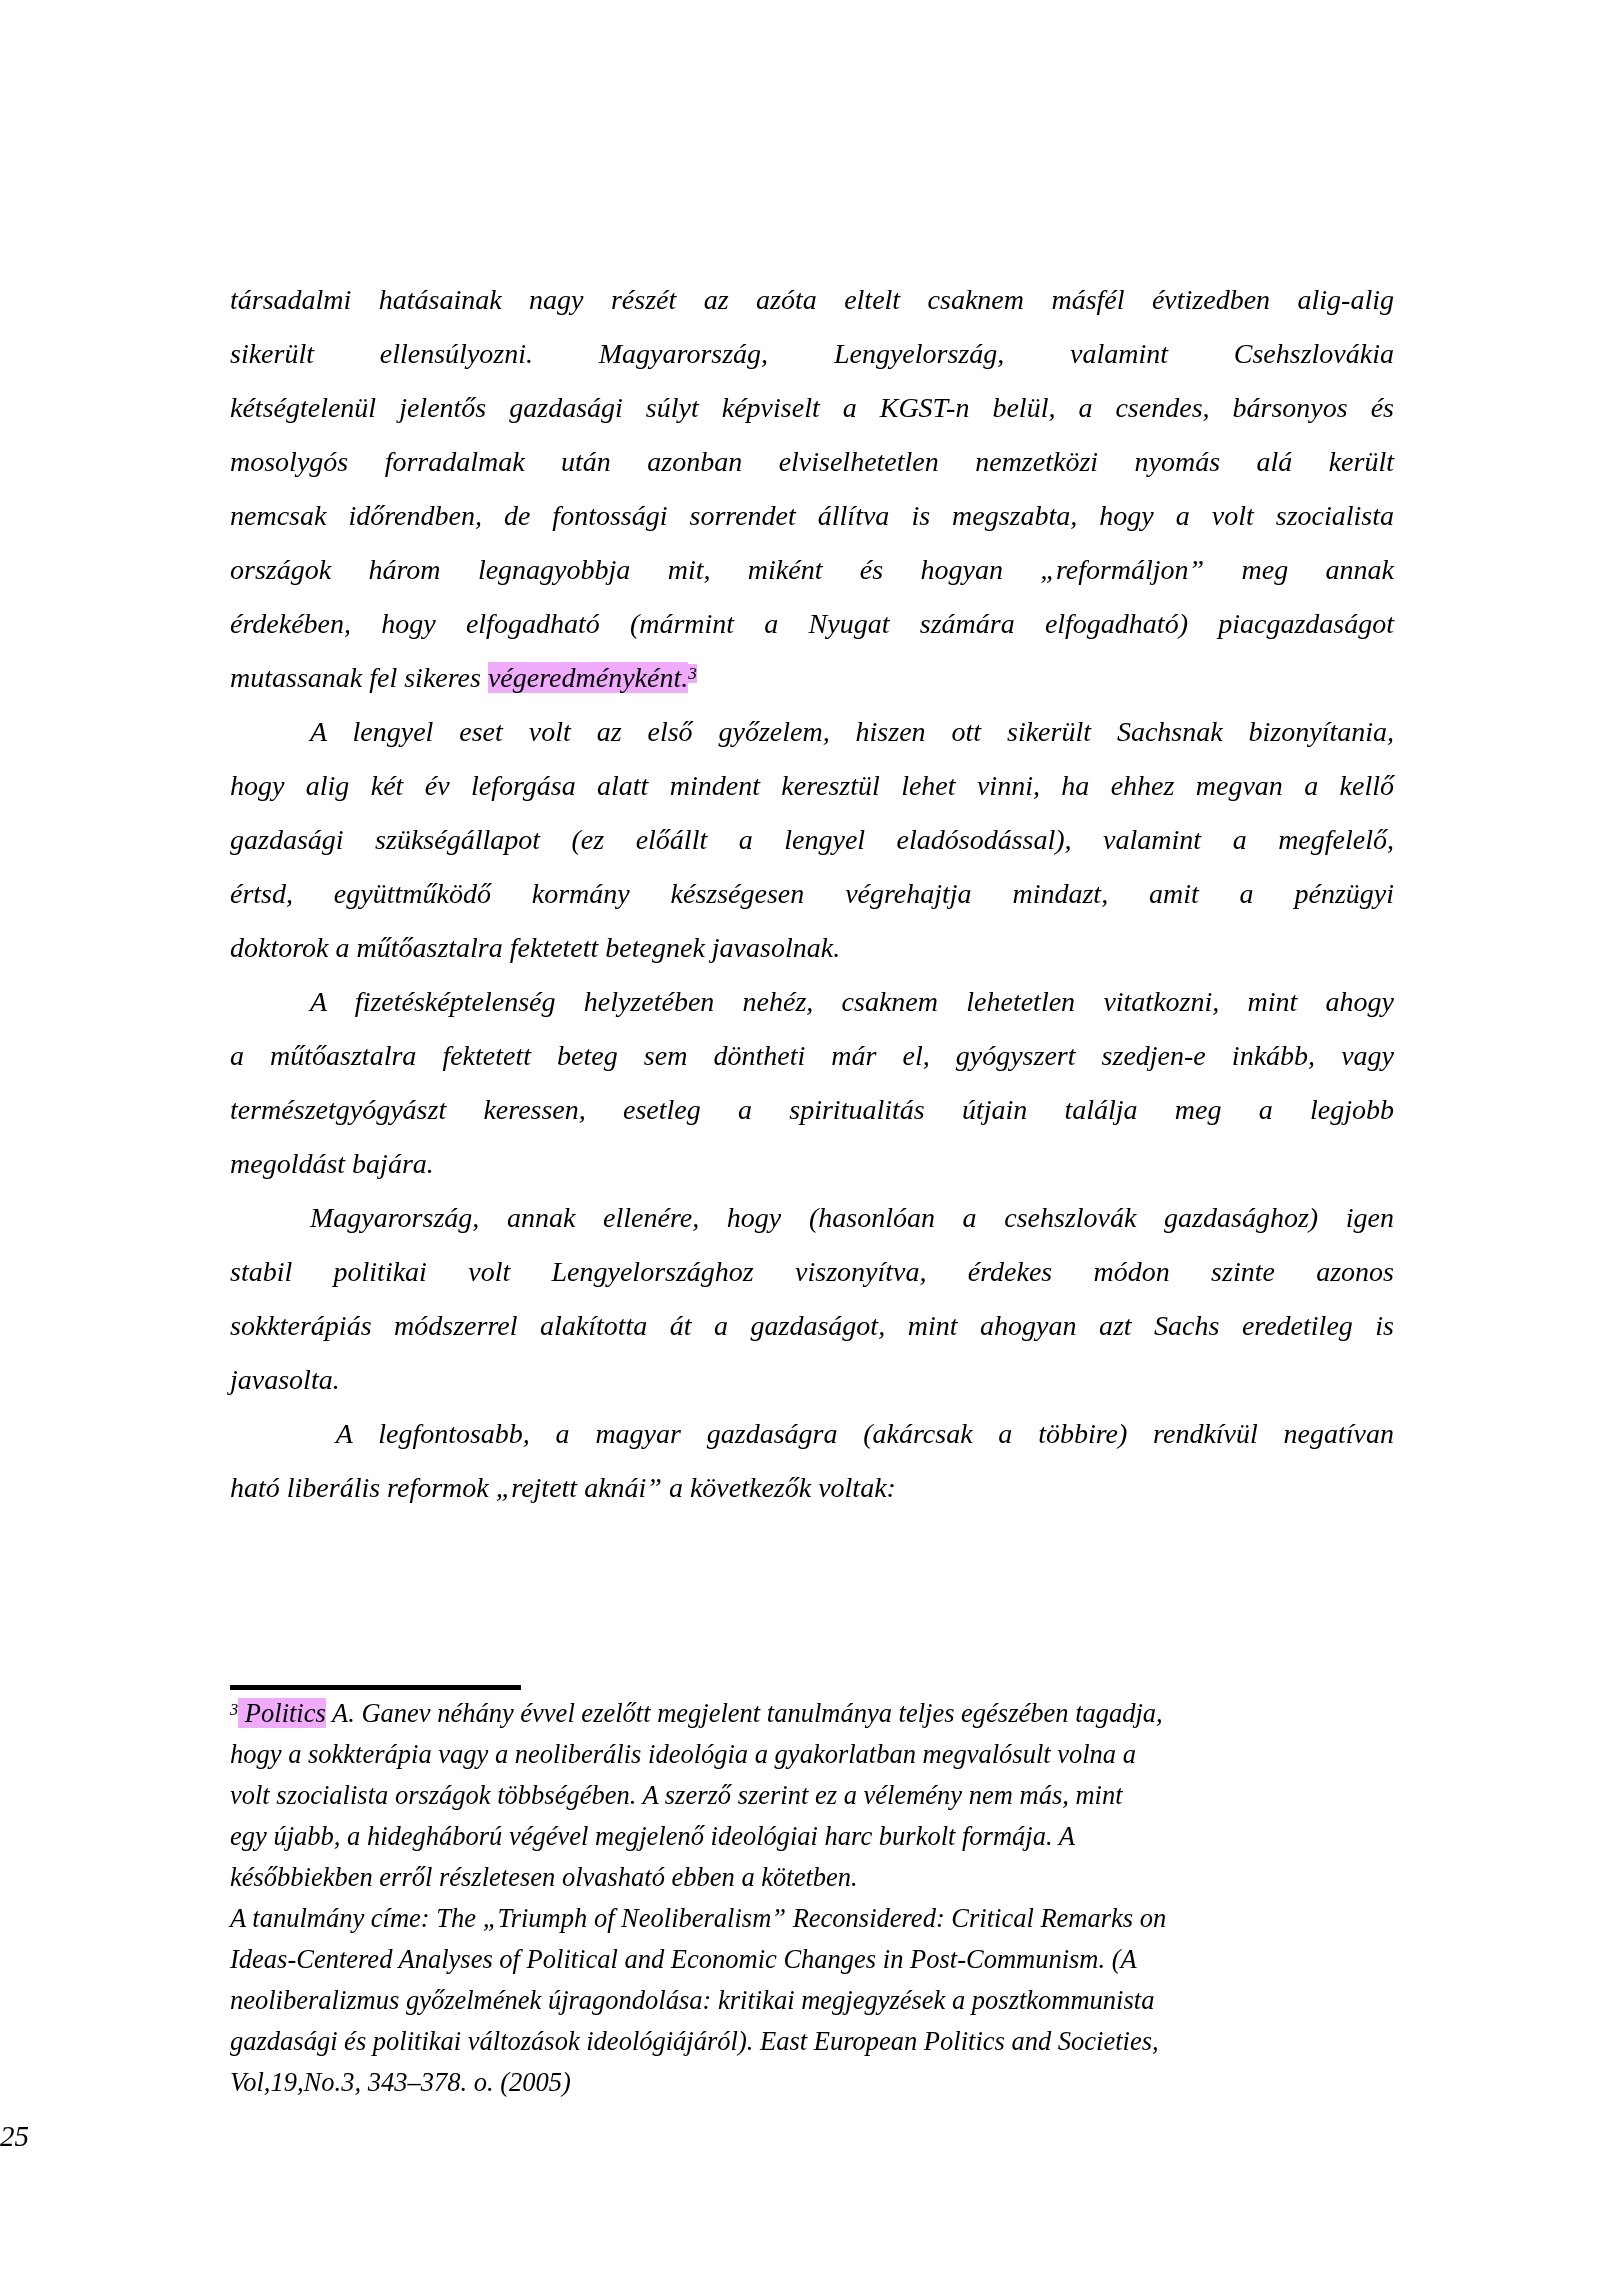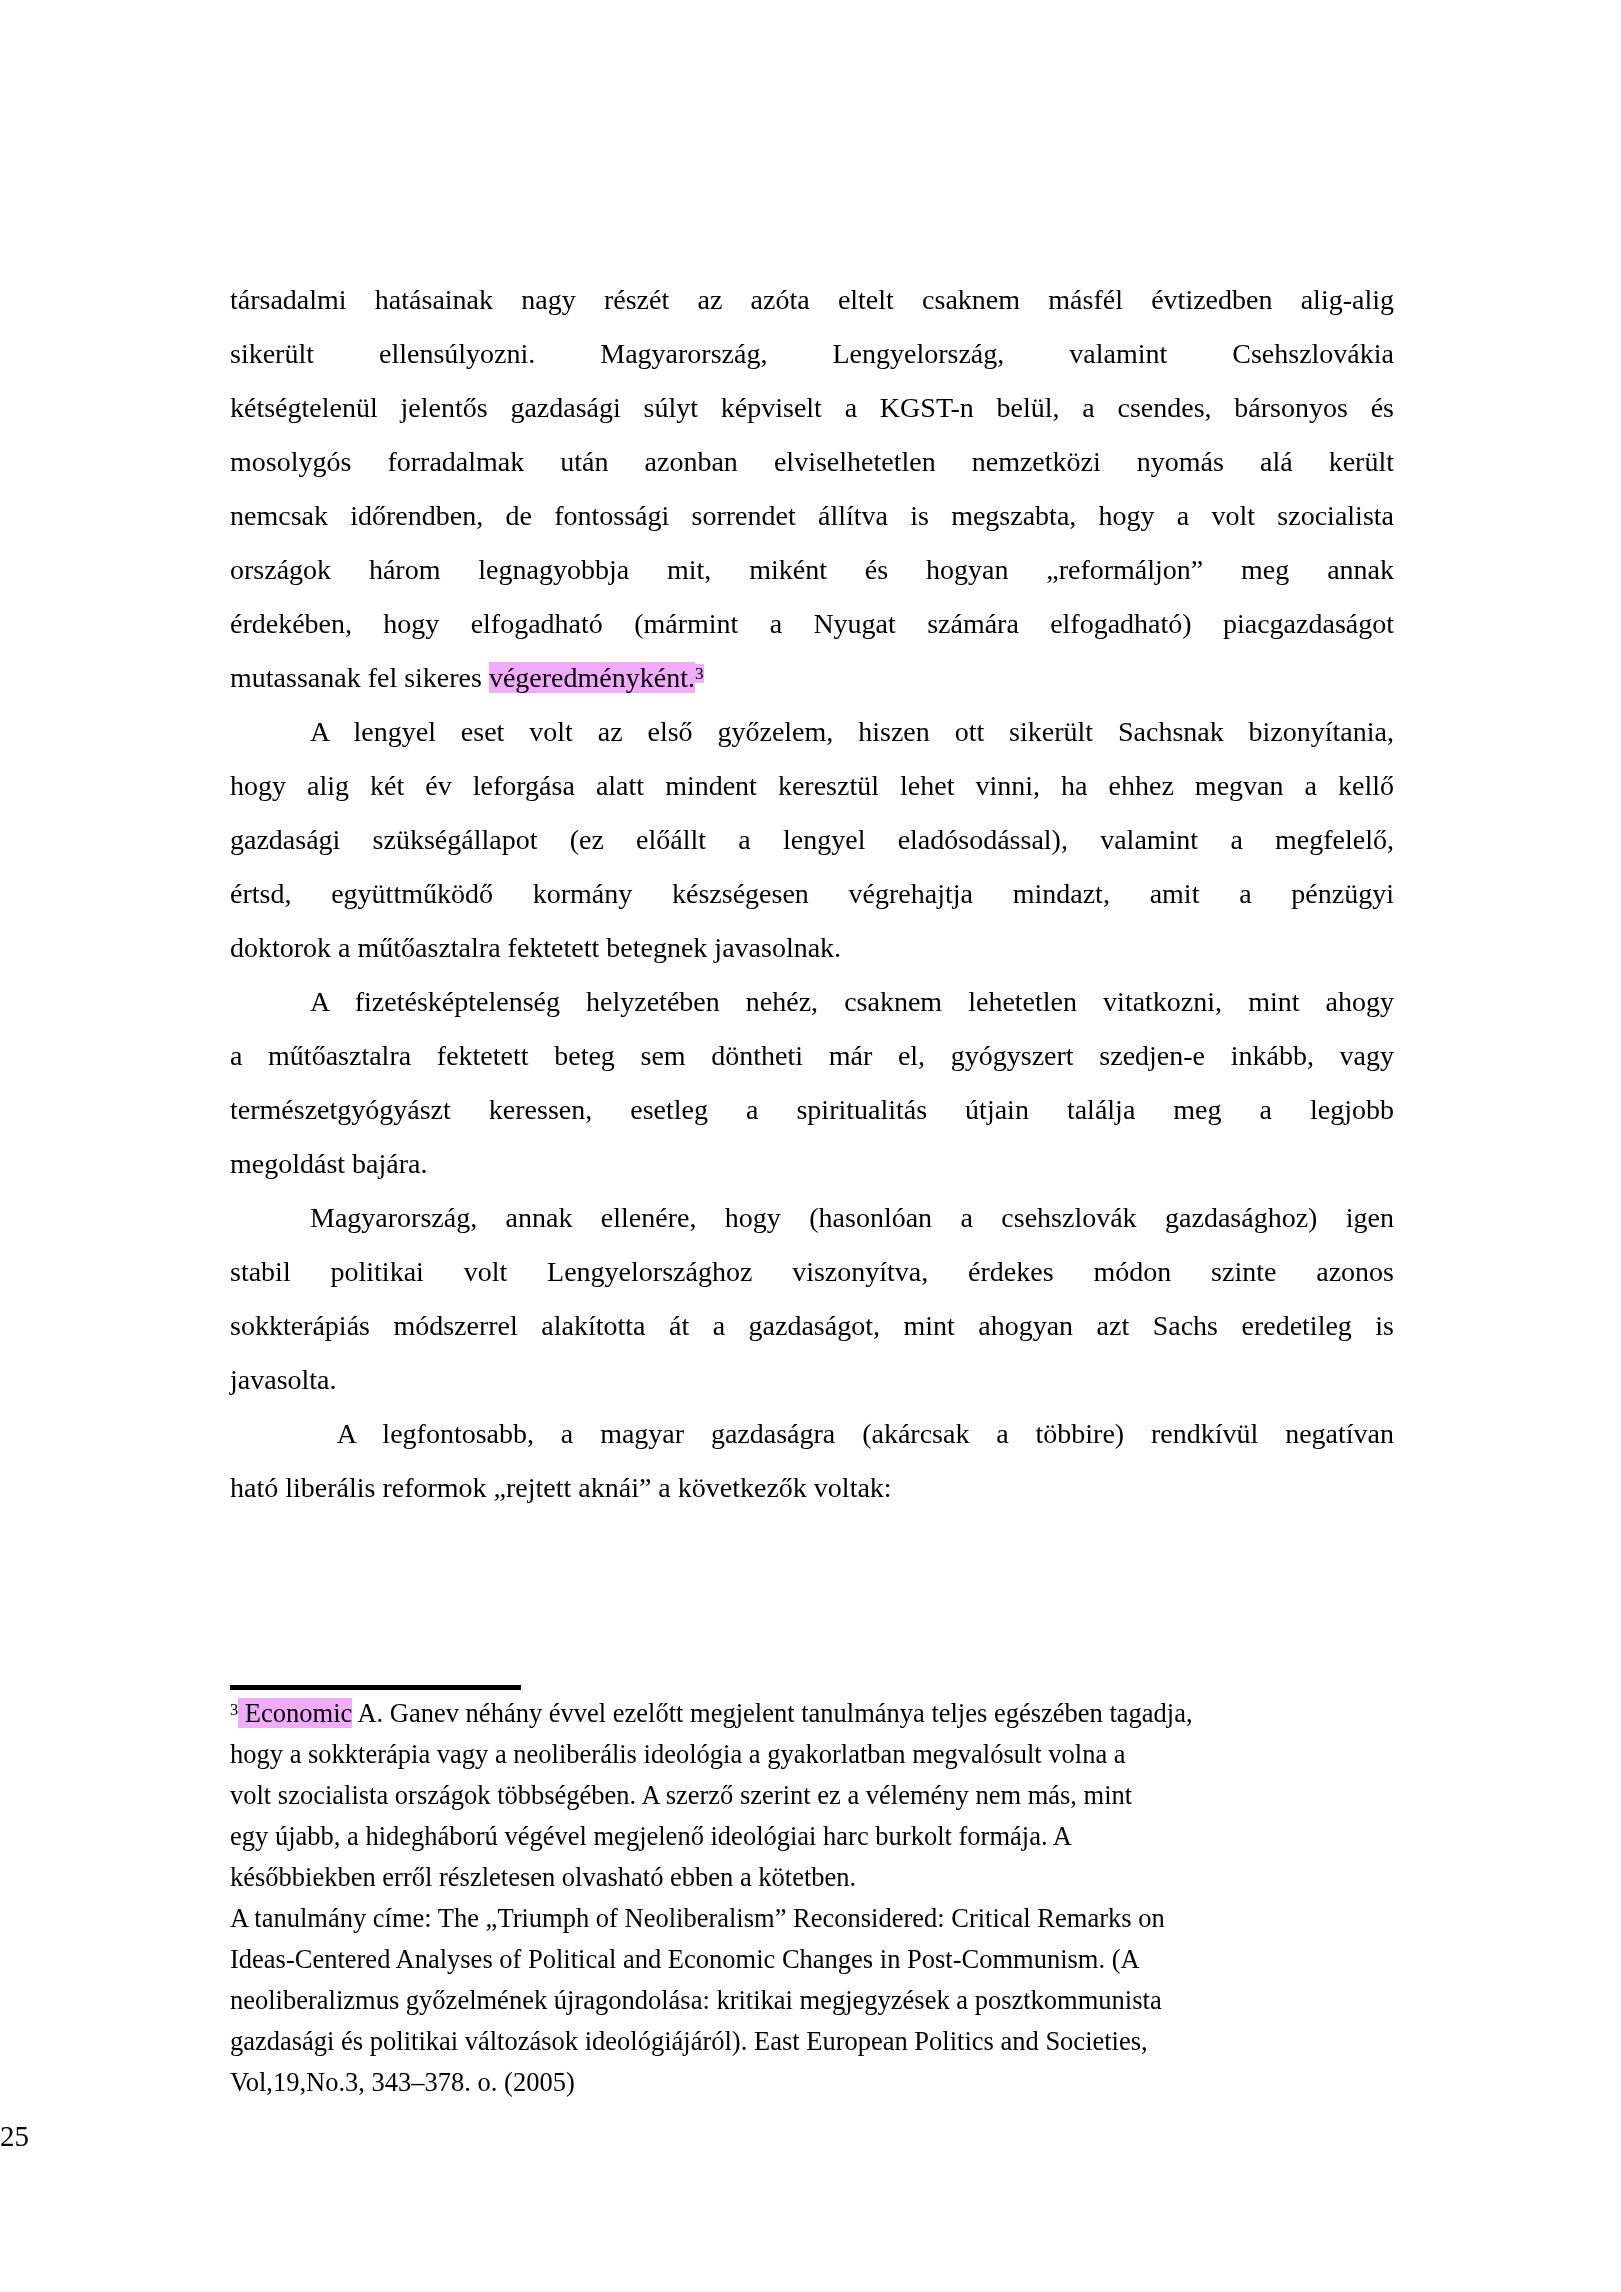--- a/index.html
+++ b/index.html
@@ -4,20 +4,21 @@
 <style>
   html, body { margin: 0; padding: 0; background: #888; }
   .page {
     position: relative;
     width: 1621px;
     height: 2293px;
     margin: 0 auto;
     background: #ffffff;
     font-family: "Liberation Serif", "DejaVu Serif", serif;
     color: #000000;
+    font-style: italic;
   }
   #body-block {
     position: absolute;
     left: 230px;
     top: 273px;
     width: 1164px;
     font-size: 28px;
   }
   #body-block .line {
     line-height: 54px;
@@ -95,21 +96,21 @@
       <div class="line last"><span>megoldást bajára.</span></div>
       <div class="line indent"><span>Magyarország, annak ellenére, hogy (hasonlóan a csehszlovák gazdasághoz) igen</span></div>
       <div class="line"><span>stabil politikai volt Lengyelországhoz viszonyítva, érdekes módon szinte azonos</span></div>
       <div class="line"><span>sokkterápiás módszerrel alakította át a gazdaságot, mint ahogyan azt Sachs eredetileg is</span></div>
       <div class="line last"><span>javasolta.</span></div>
       <div class="line indent"><span>&nbsp;A legfontosabb, a magyar gazdaságra (akárcsak a többire) rendkívül negatívan</span></div>
       <div class="line last"><span>ható liberális reformok „rejtett aknái” a következők voltak:</span></div>
     </div>
   <div id="separator"></div>
   <div id="footnote-block">
-      <div class="line"><sup>3</sup><span class="hl"> Economic</span><span> A. Ganev néhány évvel ezelőtt megjelent tanulmánya teljes egészében tagadja,</span></div>
+      <div class="line"><sup>3</sup><span class="hl"> Politics</span><span> A. Ganev néhány évvel ezelőtt megjelent tanulmánya teljes egészében tagadja,</span></div>
       <div class="line"><span>hogy a sokkterápia vagy a neoliberális ideológia a gyakorlatban megvalósult volna a</span></div>
       <div class="line"><span>volt szocialista országok többségében. A szerző szerint ez a vélemény nem más, mint</span></div>
       <div class="line"><span>egy újabb, a hidegháború végével megjelenő ideológiai harc burkolt formája. A</span></div>
       <div class="line last"><span>későbbiekben erről részletesen olvasható ebben a kötetben.</span></div>
       <div class="line"><span>A tanulmány címe: The „Triumph of Neoliberalism” Reconsidered: Critical Remarks on</span></div>
       <div class="line"><span>Ideas-Centered Analyses of Political and Economic Changes in Post-Communism. (A</span></div>
       <div class="line"><span>neoliberalizmus győzelmének újragondolása: kritikai megjegyzések a posztkommunista</span></div>
       <div class="line"><span>gazdasági és politikai változások ideológiájáról). East European Politics and Societies,</span></div>
       <div class="line last"><span>Vol,19,No.3, 343–378. o. (2005)</span></div>
     </div>

